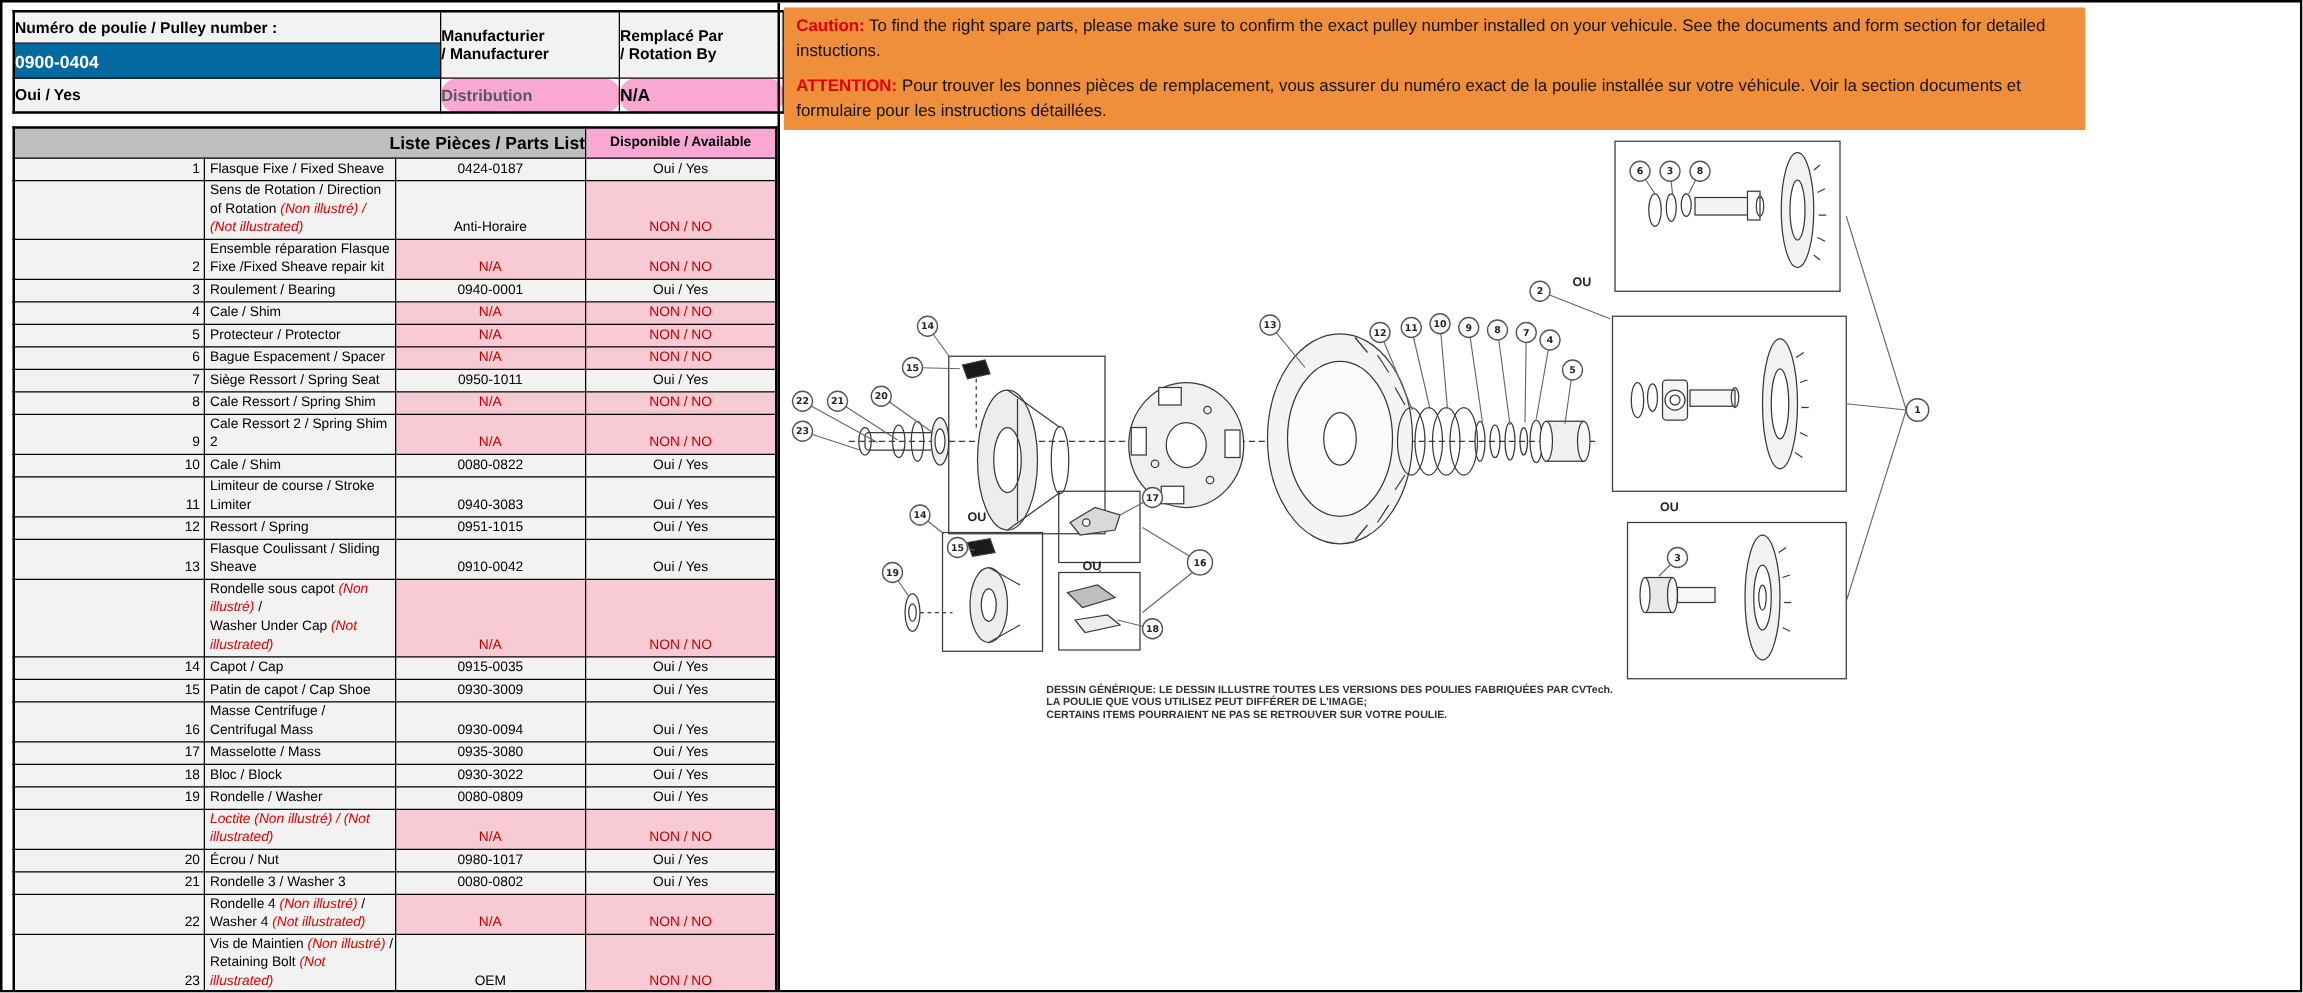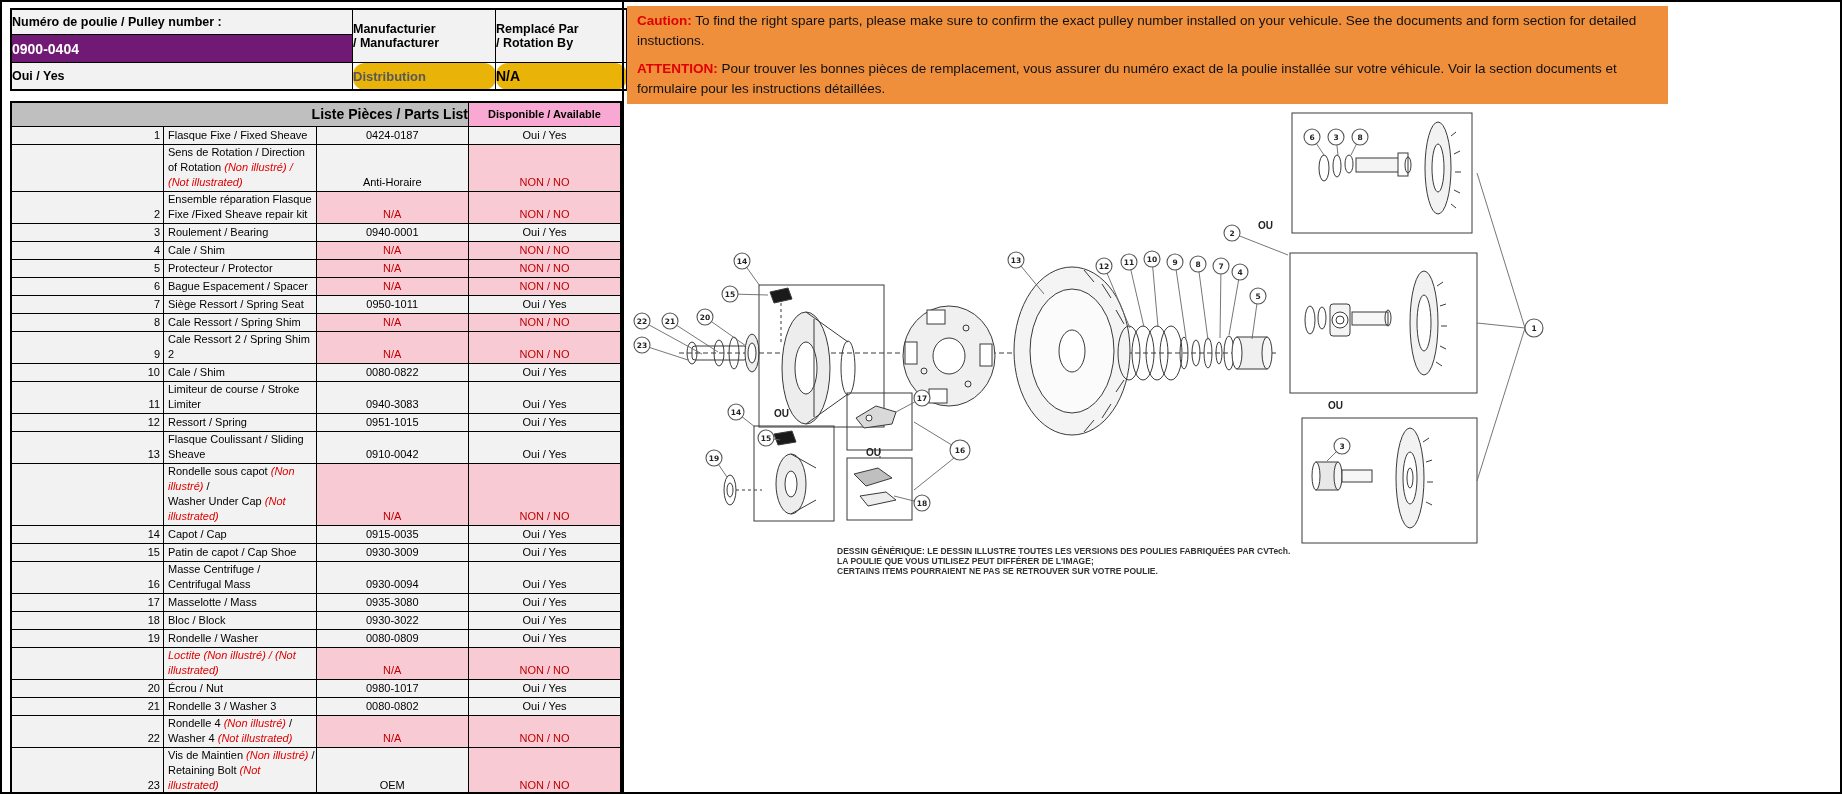--- a/index.html
+++ b/index.html
@@ -8,23 +8,23 @@
         font-family:"Liberation Sans",sans-serif;color:#000;}
   .vdiv{position:absolute;left:620px;top:0;width:2px;height:794px;background:#000;}
 
   
   table{border-collapse:collapse;}
   .hdr{position:absolute;left:8px;top:6px;width:612px;table-layout:fixed;}
   .hdr td{border:1px solid #000;vertical-align:middle;
           font-weight:bold;font-size:12.5px;background:#f2f2f2;padding:0;}
   .hdr{border:2px solid #000;}
   .hdr .c1{width:340px;} .hdr .c2{width:142px;} .hdr .c3{width:130px;}
-  .hdr .teal{background:#701a75;color:#fff;font-size:14px;height:27px;}
+  .hdr .teal{background:#0369a1;color:#fff;font-size:14px;height:27px;}
   .hdr .r1{height:24px;} .hdr .r3{height:26px;}
-  .hdr .blue{background:#eab308;border-radius:12px;}
+  .hdr .blue{background:#f9a8d4;border-radius:12px;}
   .hdr .distr{color:#595959;font-size:13px;}
   .hdr .na{font-size:14px;}
 
   
   .parts{position:absolute;left:8px;top:99px;width:612px;table-layout:fixed;border:2px solid #000;}
   .parts td{border:1px solid #000;background:#f2f2f2;font-size:11px;
             line-height:15px;vertical-align:bottom;padding:0 0 1px 0;height:16px;}
   .parts tr.h2 td{height:34px;}
   .parts .num{width:26px;text-align:right;padding-right:3px;}
   .parts .desc{width:310px;text-align:left;padding-left:4px;}

